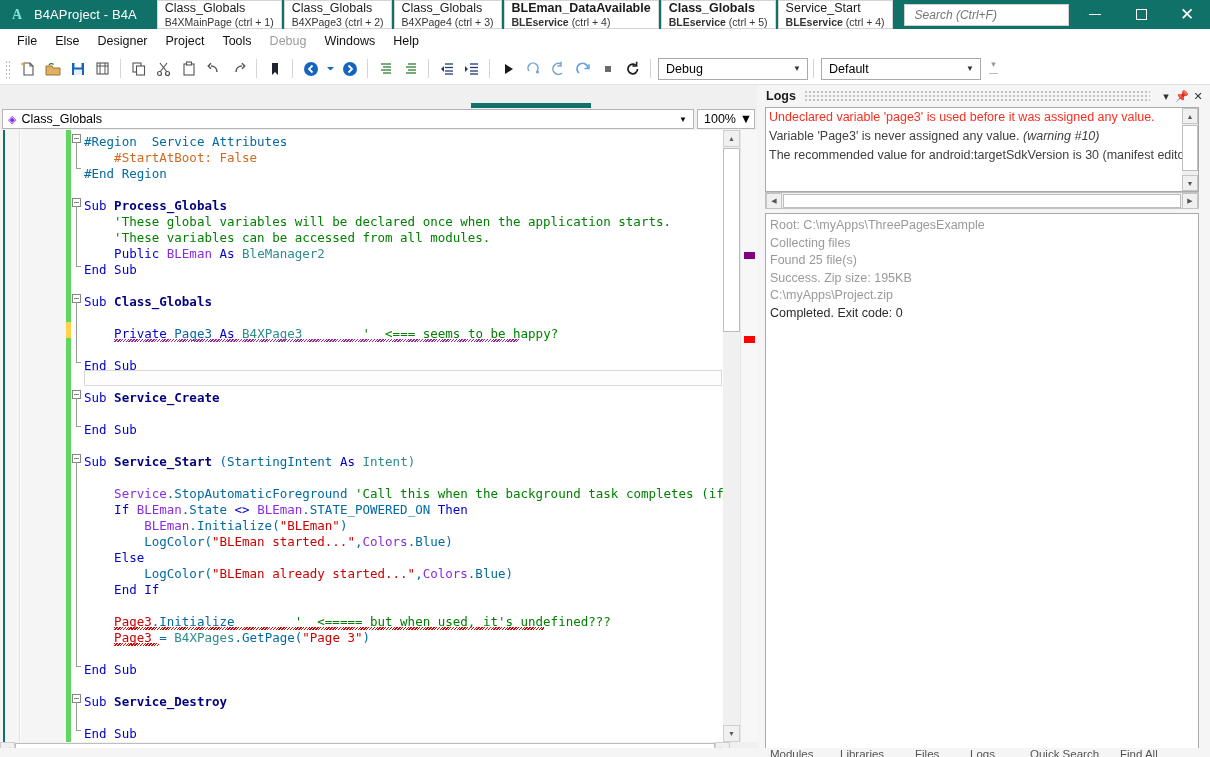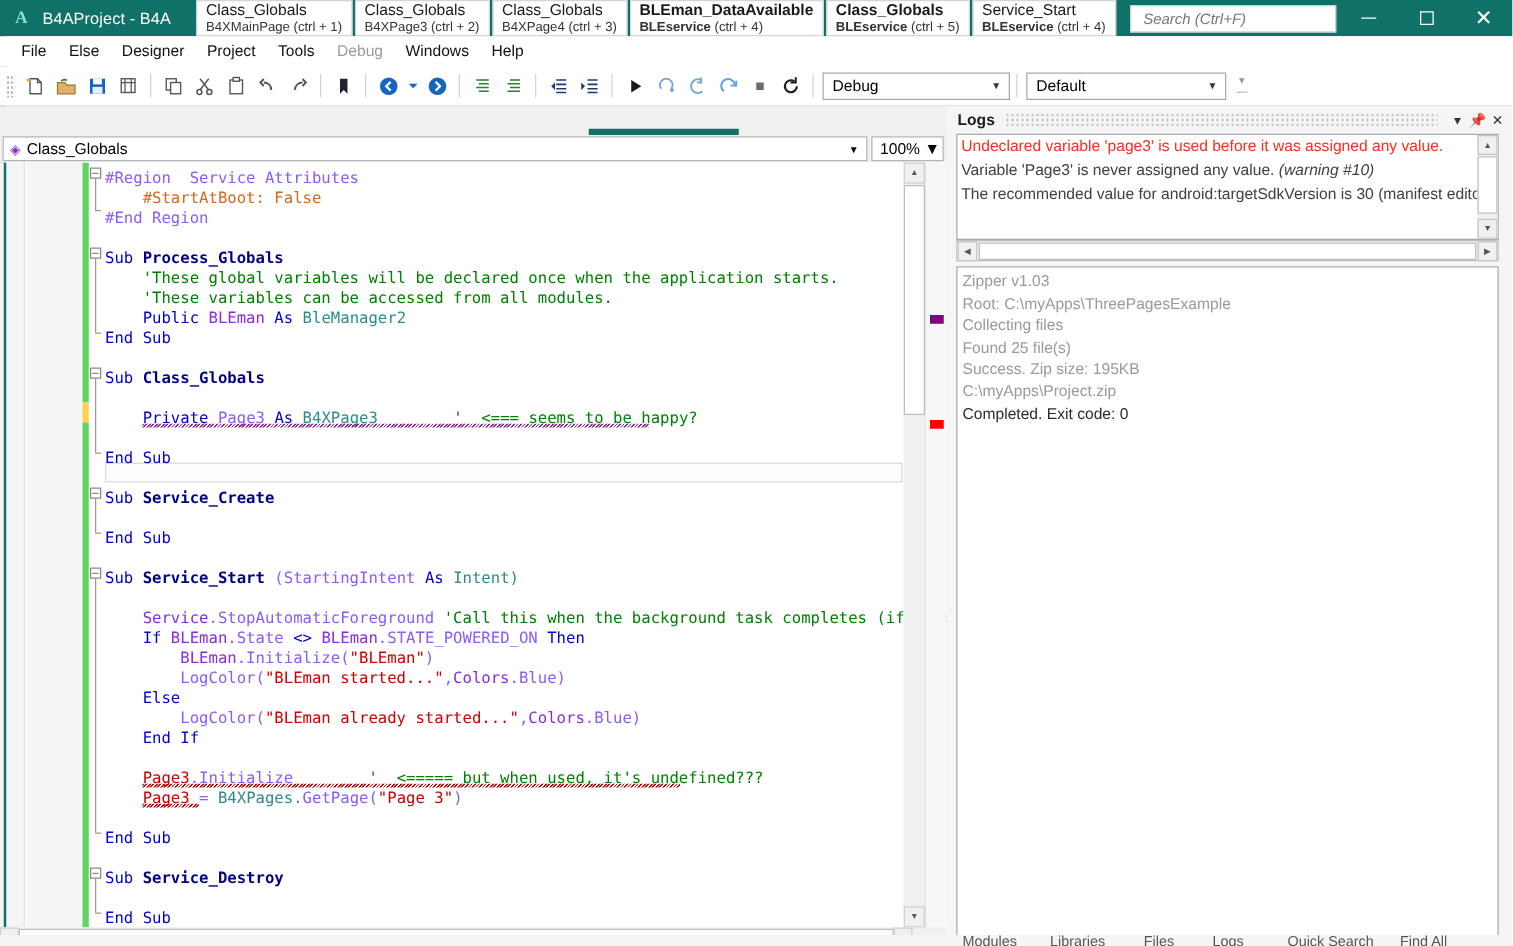--- a/index.html
+++ b/index.html
@@ -139,21 +139,21 @@
   .cl { position:absolute; left:0; height:16px; line-height:16px; white-space:pre; }
   .curline-box { position:absolute; left:84px; width:638px; height:16px;
                  border:1px solid #d8d8d8; background:#fdfdfd; }
   .k  { color:#0000cd; }
   .kb { color:#000080; font-weight:bold; }
   .cm { color:#008000; }
   .st { color:#cc0000; }
   .ty { color:#2e8b8b; }
   .pr { color:#8a2be2; }
   .at { color:#d2691e; }
-  .id { color:#8b5cf6; }
+  .id { color:#0369a1; }
 
   
   .sq-red, .sq-purple {
     position:absolute; height:3px;
   }
   .sq-red  { background-image:
      repeating-linear-gradient(135deg,#d40000 0 1px, transparent 1px 2px); }
   .sq-purple { background-image:
      repeating-linear-gradient(135deg,#9b1f9b 0 1px, transparent 1px 2px); }
 
@@ -691,21 +691,20 @@
       </div>
     </div>
 
     <div class="wb-hs">
       <div class="wbb" style="border:1px solid #c4c4c4">◀</div>
       <div class="wb-hthumb"></div>
       <div class="wbb" style="border:1px solid #c4c4c4">▶</div>
     </div>
 
     <div class="logbox">
-      <div class="logline">Zipper v1.03</div>
       <div class="logline">Root: C:\myApps\ThreePagesExample</div>
       <div class="logline">Collecting files</div>
       <div class="logline">Found 25 file(s)</div>
       <div class="logline">Success. Zip size: 195KB</div>
       <div class="logline">C:\myApps\Project.zip</div>
       <div class="logline dark">Completed. Exit code: 0</div>
     </div>
 
   </div>
 

